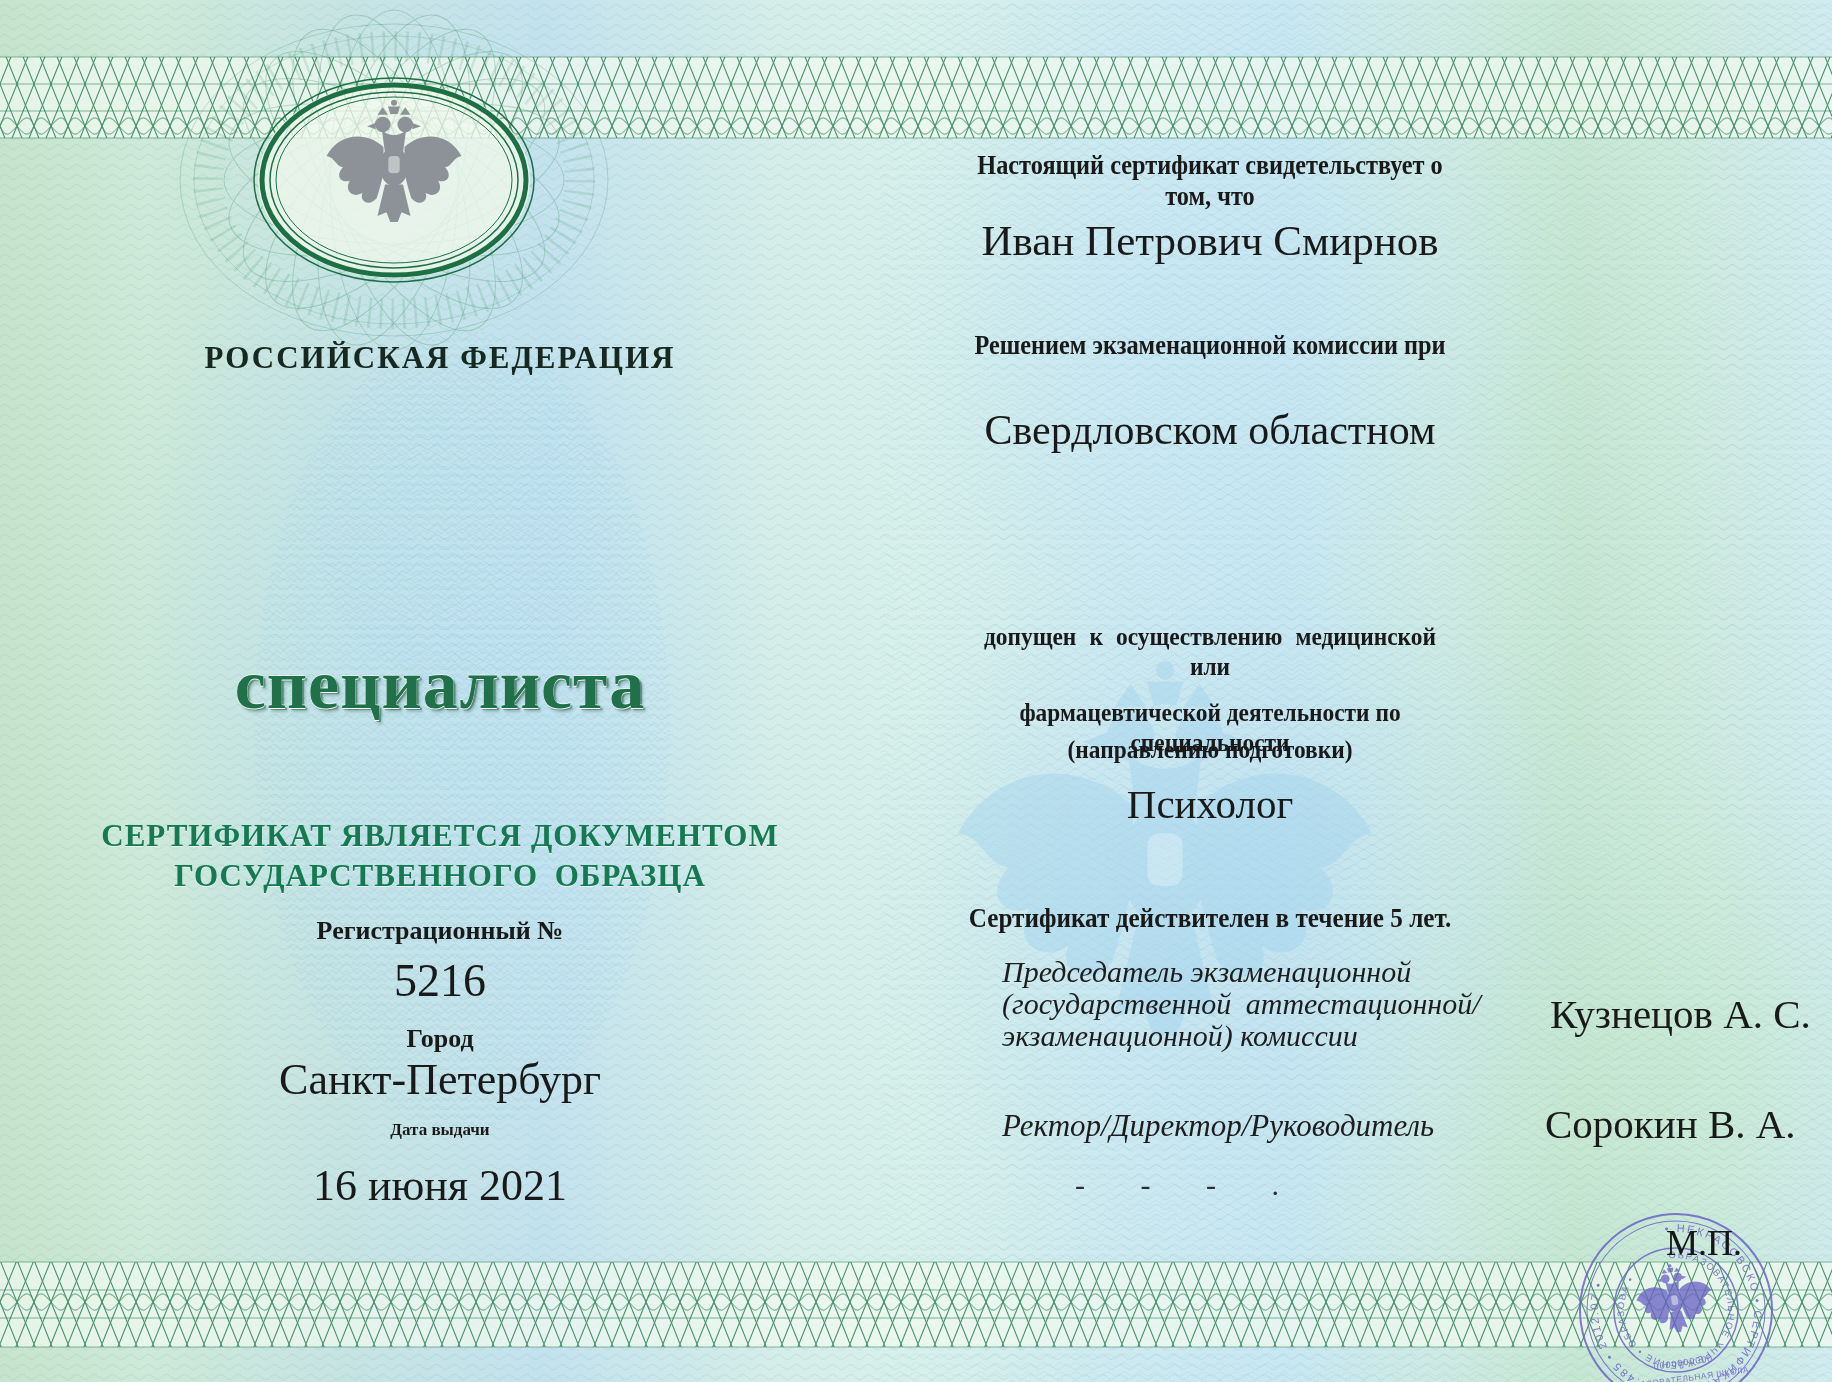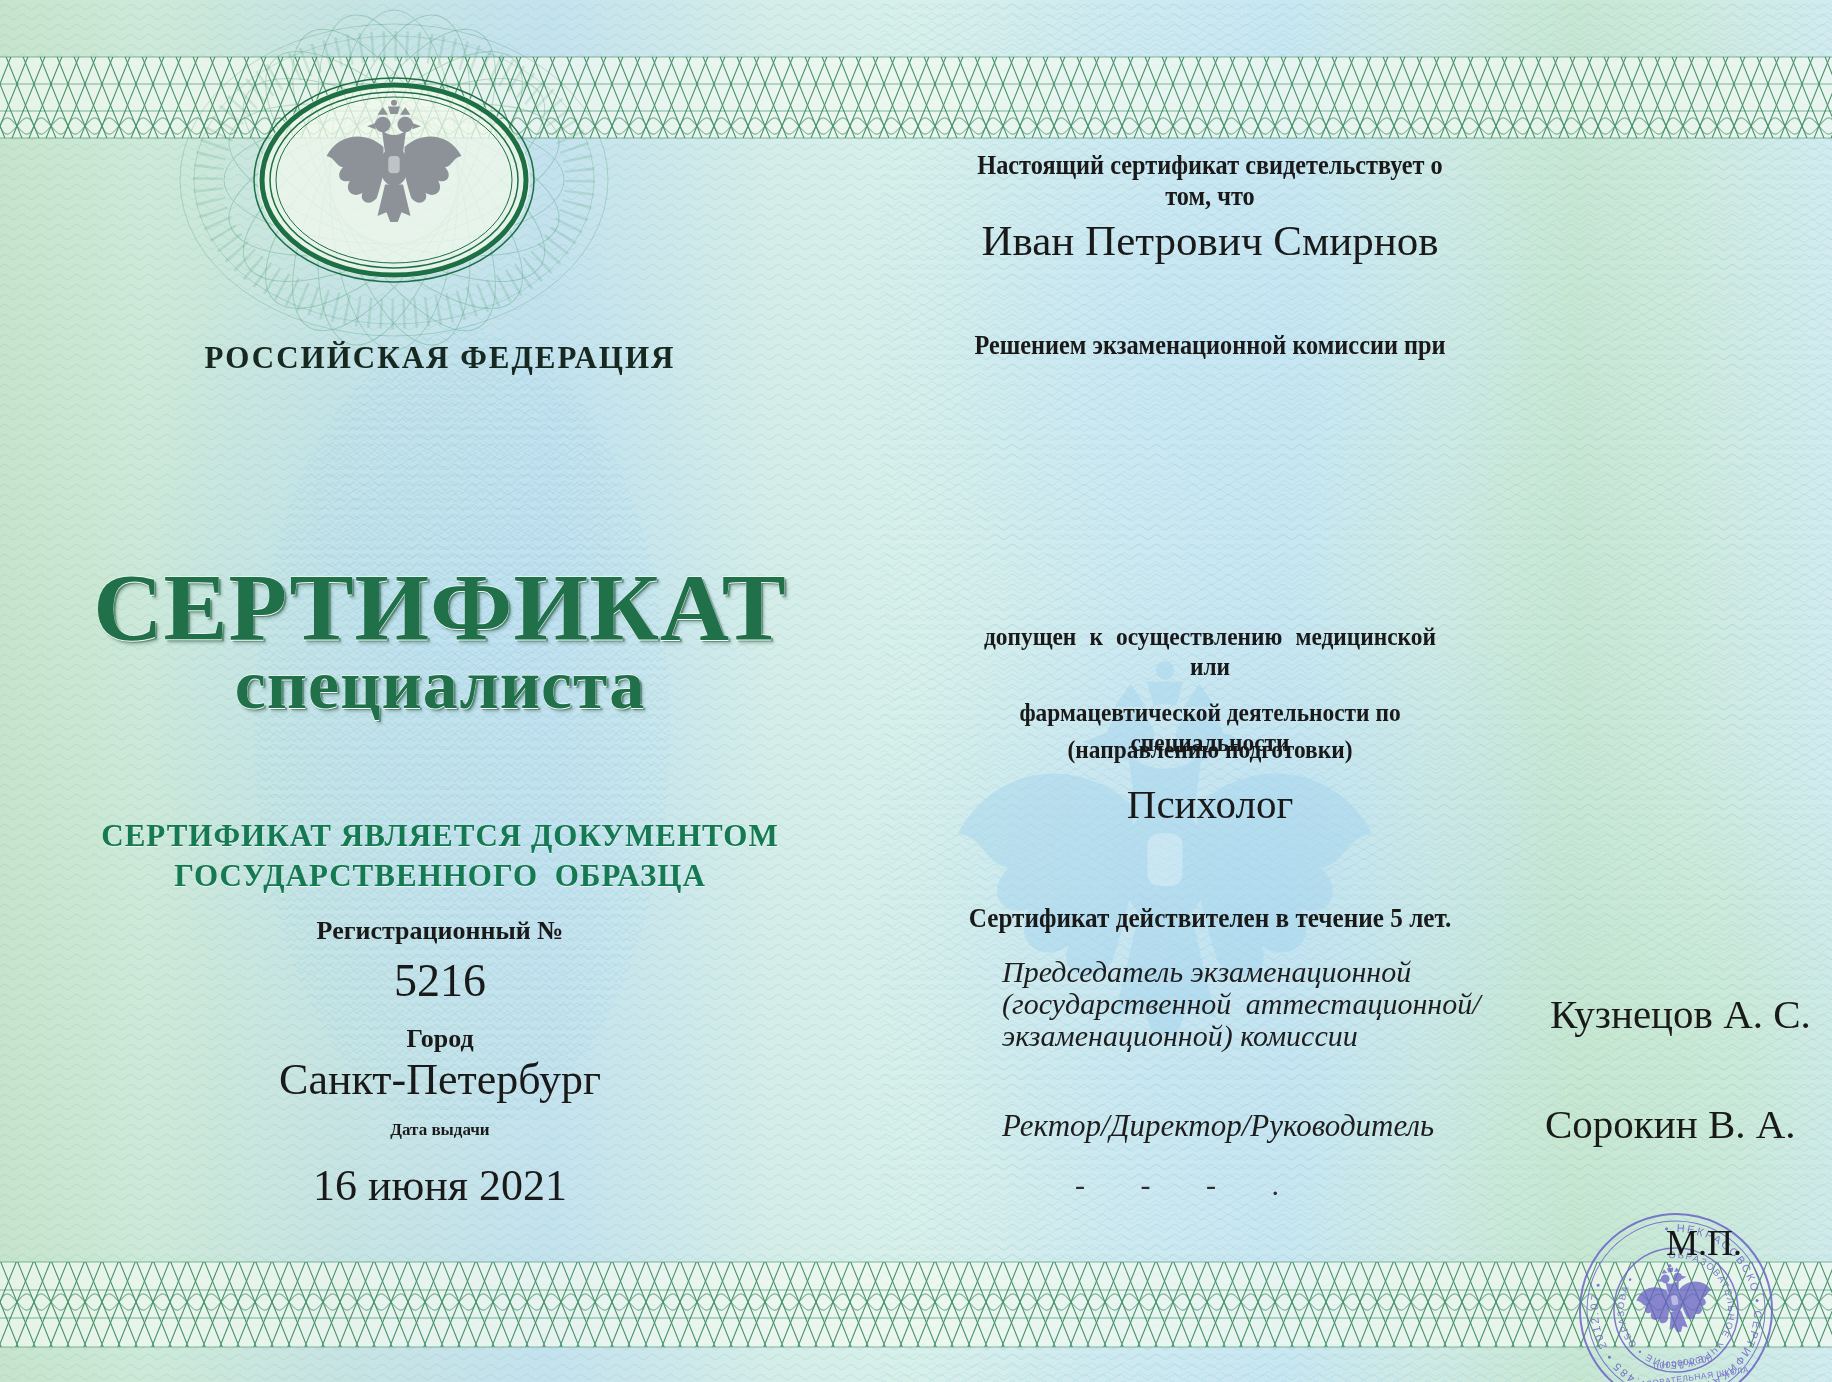--- a/index.html
+++ b/index.html
@@ -168,38 +168,38 @@
       <text font-size="9.5" letter-spacing="1.4" fill="#6b63c6" font-family="Liberation Sans, sans-serif">
         <textPath href="#sMid">ОБРАЗОВАТЕЛЬНОЕ УЧРЕЖДЕНИЕ • ОБРАЗОВА •</textPath>
       </text>
       <use href="#eagle" x="-42" y="-50" width="84" height="84" fill="#6b63c6" opacity="0.9"></use>
       <text y="56" text-anchor="middle" font-size="9" letter-spacing="1" fill="#6b63c6" font-family="Liberation Sans, sans-serif">0000000000</text>
       <text y="72" text-anchor="middle" font-size="8.5" letter-spacing="0.5" fill="#6b63c6" font-family="Liberation Sans, sans-serif">ОБРАЗОВАТЕЛЬНАЯ ШКОЛА</text>
     </g>
   </svg>
 
   <div class="abs txt ctr col-left country b">РОССИЙСКАЯ ФЕДЕРАЦИЯ</div>
-  <div class="abs txt ctr col-left title b engraved">СЕРТИФИКАТ</div>
   <div class="abs txt ctr col-left subtitle b engraved">специалиста</div>
   <div class="abs txt ctr col-left stm1 b green-caps">СЕРТИФИКАТ ЯВЛЯЕТСЯ ДОКУМЕНТОМ</div>
   <div class="abs txt ctr col-left stm2 b green-caps">ГОСУДАРСТВЕННОГО ОБРАЗЦА</div>
   <div class="abs txt ctr col-left reg-l b ink">Регистрационный №</div>
   <div class="abs txt ctr col-left reg-n ink">5216</div>
   <div class="abs txt ctr col-left city-l b ink">Город</div>
   <div class="abs txt ctr col-left city-v ink">Санкт-Петербург</div>
   <div class="abs txt ctr col-left date-l b ink">Дата выдачи</div>
   <div class="abs txt ctr col-left date-v ink">16 июня 2021</div>
 
   <div class="abs txt ctr col-right intro b ink">
       <span class="cond">Настоящий сертификат свидетельствует о том, что</span>
     </div>
   <div class="abs txt ctr col-right holder ink">Иван Петрович Смирнов</div>
   <div class="abs txt ctr col-right decision b ink">
       <span class="cond">Решением экзаменационной комиссии при</span>
     </div>
+  <div class="abs txt ctr col-right inst1 ink">Свердловском областном</div>
   <div class="abs txt ctr col-right adm1 b ink">
       <span class="cond">допущен к осуществлению медицинской или</span>
     </div>
   <div class="abs txt ctr col-right adm3 b ink">
       <span class="cond">(направлению подготовки)</span>
     </div>
   <div class="abs txt ctr col-right adm2 b ink">
       <span class="cond">фармацевтической деятельности по специальности</span>
     </div>
   <div class="abs txt ctr col-right spec ink">Психолог</div>

